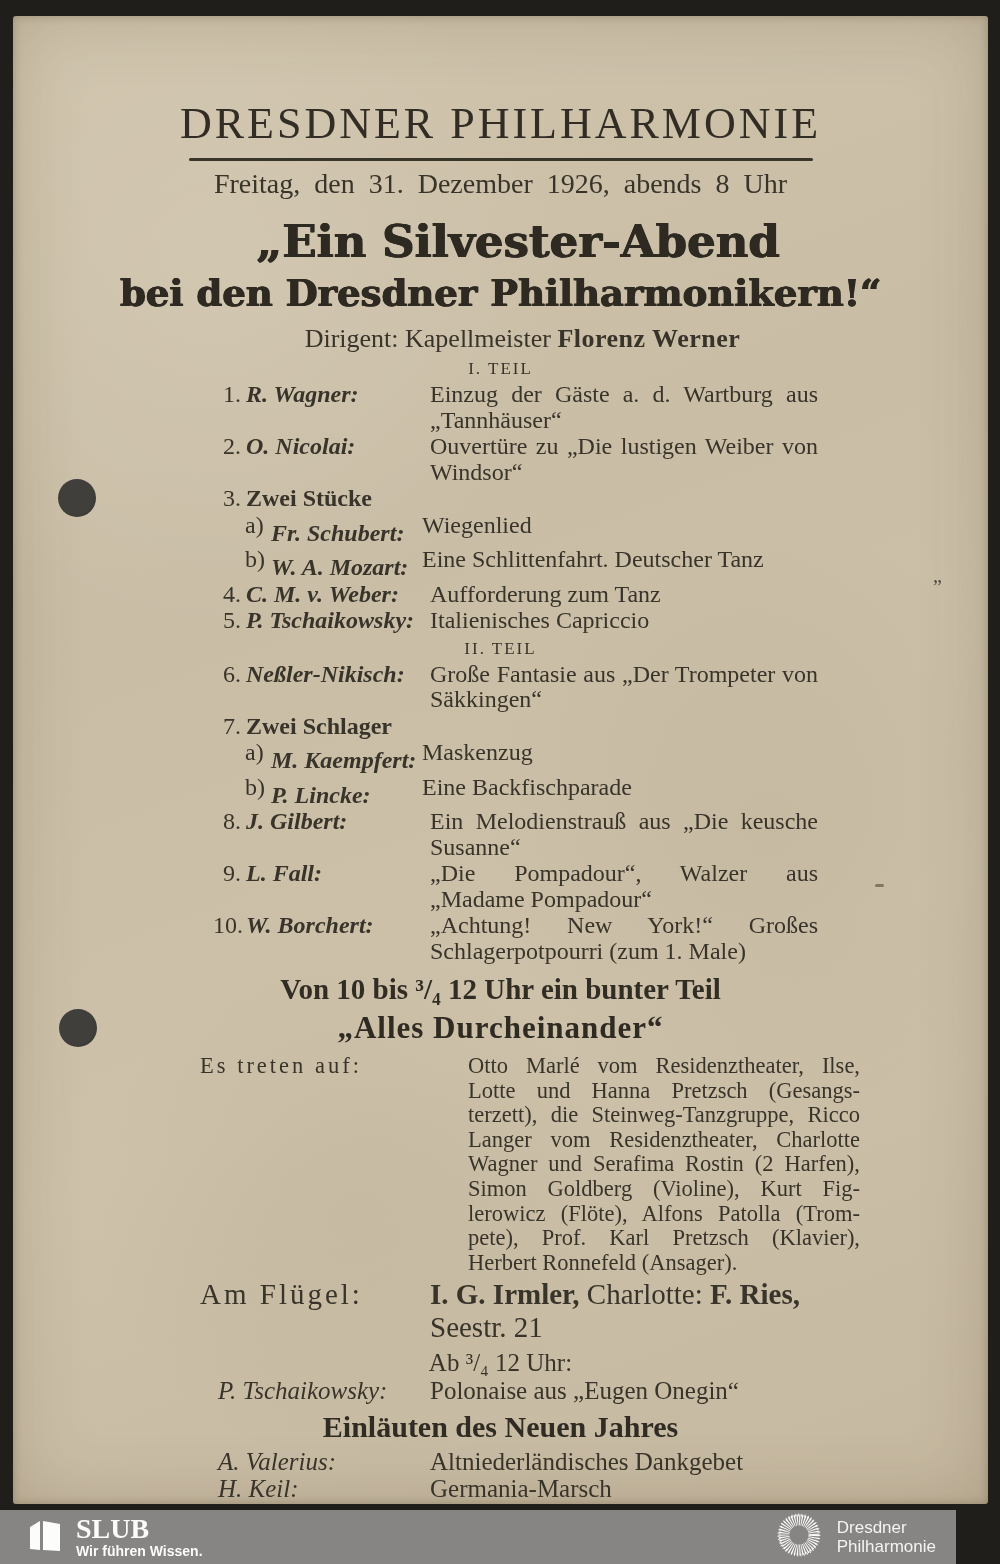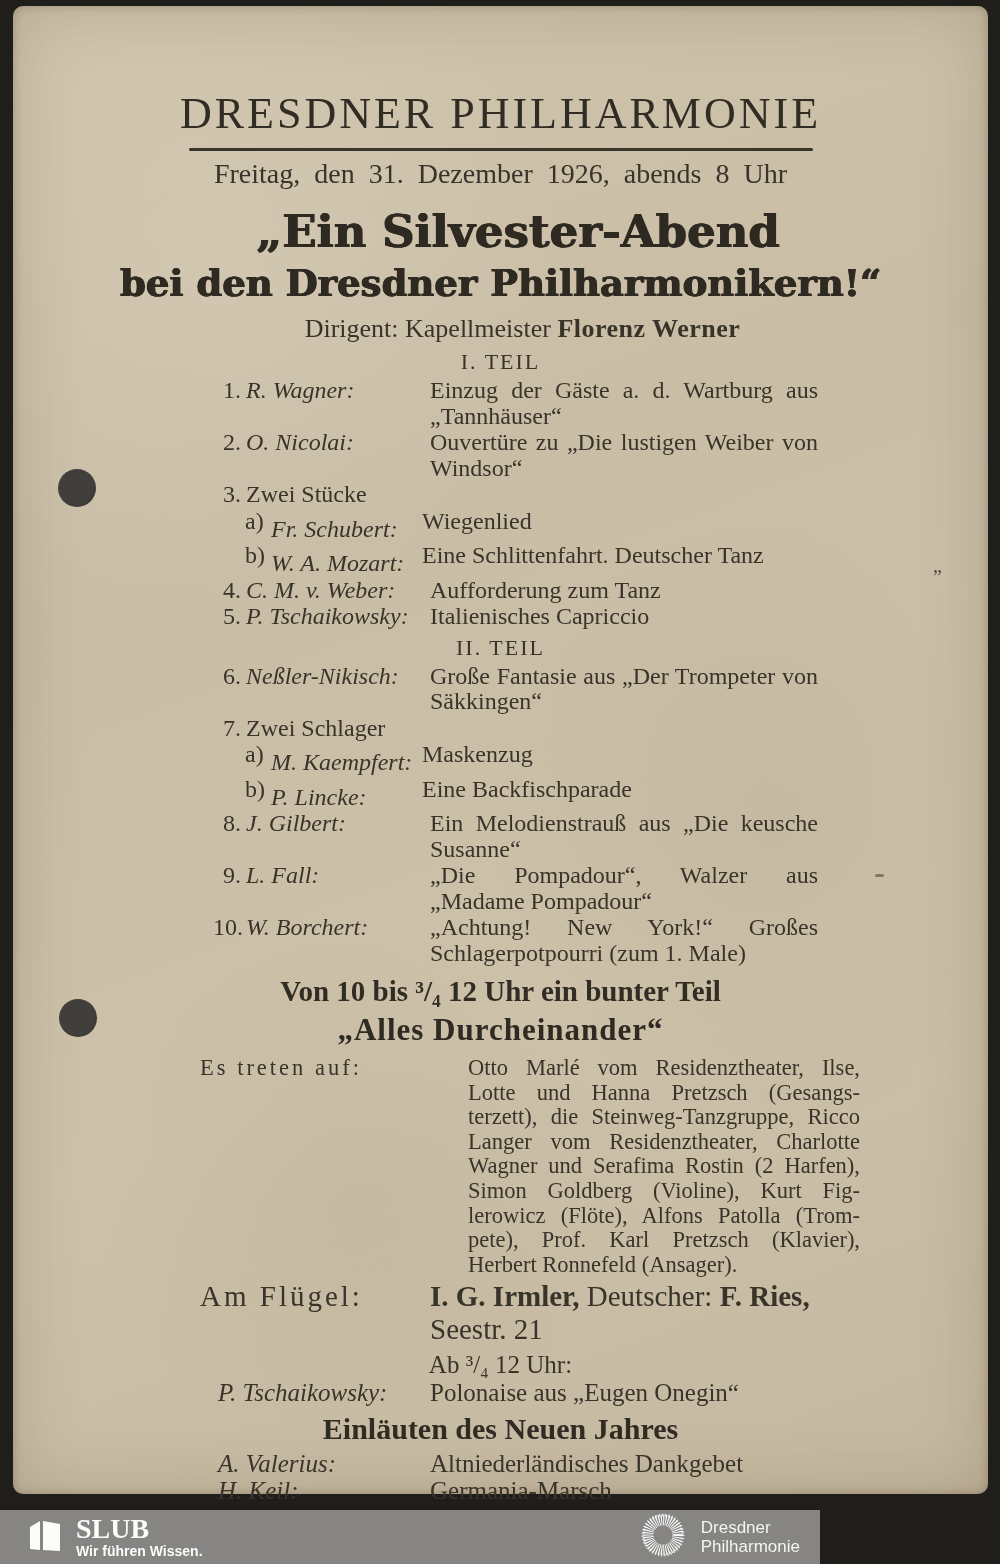--- a/index.html
+++ b/index.html
@@ -5,28 +5,28 @@
   html,body{margin:0;padding:0;}
   body{
     width:1000px;height:1564px;
     background:#201e1b;
     position:relative;
     overflow:hidden;
     font-family:"Liberation Serif","DejaVu Serif",serif;
   }
   
   .paper{
-    position:absolute;left:13px;top:6px;width:975px;height:1488px;
+    position:absolute;left:13px;top:16px;width:975px;height:1488px;
     background:
       radial-gradient(ellipse 60% 40% at 22% 18%, rgba(255,250,235,.10), transparent 60%),
       radial-gradient(ellipse 50% 35% at 78% 55%, rgba(120,95,55,.07), transparent 60%),
       radial-gradient(ellipse 45% 30% at 35% 80%, rgba(110,90,55,.06), transparent 60%),
       linear-gradient(160deg,#d0c4ad 0%,#c9bda6 35%,#cdc1aa 65%,#c5b8a0 100%);
     box-shadow:inset 0 0 70px rgba(82,62,32,.20), inset 0 0 8px rgba(60,45,25,.28);
-    border-radius:10px;
+    border-radius:3px;
     color:#39342a;
   }
   .content{padding-top:82px;}
   .masthead{
     text-align:center;font-size:44px;letter-spacing:3px;
     color:#322d24;font-weight:normal;
   }
   .rule{width:624px;height:3px;margin:9px auto 0;background:#3a352b;border-radius:2px;}
   .prog-type{
     text-align:center;font-size:44px;font-weight:bold;font-style:italic;
@@ -35,26 +35,26 @@
   .date-line{text-align:center;font-size:28px;margin-top:7px;word-spacing:7px;color:#39342a;}
   .fatface{
     text-align:center;font-weight:bold;color:#2e2a22;
     font-family:"DejaVu Serif","Liberation Serif",serif;
     text-shadow:.8px 0 0 currentColor,-.4px 0 0 currentColor;
   }
   .title1{font-size:45px;margin-top:15px;letter-spacing:0;padding-left:35px;}
   .title2{font-size:37px;margin-top:3px;}
   .dirigent{text-align:center;font-size:26px;margin-top:9px;margin-left:44px;}
   .dirigent b{letter-spacing:.5px;}
-  .teil{text-align:center;font-size:22px;letter-spacing:2px;margin:5px 0 3px;}
+  .teil{text-align:center;font-size:17px;letter-spacing:2px;margin:5px 0 3px;}
   
   .plist{font-size:24px;line-height:25.5px;}
   .prow{display:flex;margin-left:200px;margin-bottom:1px;}
   .prow .pnum{width:28px;text-align:right;flex:none;}
-  .prow .pcomp{width:184px;margin-left:5px;flex:none;font-style:italic;}
+  .prow .pcomp{width:184px;margin-left:5px;flex:none;font-style:italic;font-weight:bold;}
   .prow .pcomp.roman{font-style:normal;}
   .prow .ppiece{width:388px;flex:none;text-align:justify;}
   .prow.sub{margin-left:232px;}
   .prow.sub .pnum{width:26px;text-align:left;}
   .prow.sub .pcomp{width:151px;margin-left:0;margin-top:8px;}
   
   .bunter1{text-align:center;font-size:29px;font-weight:bold;margin-top:9px;color:#322d24;}
   .bunter2{text-align:center;font-size:31px;font-weight:bold;margin-top:4px;letter-spacing:1px;color:#2f2a22;}
   .castblock{display:flex;margin-left:187px;margin-top:8px;font-size:22.5px;line-height:24.6px;gap:38px;}
   .castlabel{width:230px;flex:none;letter-spacing:3px;}
@@ -71,21 +71,21 @@
   .einlaeuten{text-align:center;font-size:30px;font-weight:bold;margin:6px 0 4px;color:#302b23;}
   
   .hole{position:absolute;width:38px;height:38px;border-radius:50%;
     background:radial-gradient(circle at 45% 45%, #403f3b 60%, #35342f 85%, rgba(53,52,47,.25));}
   .hole1{left:45px;top:463px;}
   .hole2{left:46px;top:993px;}
   .speck1{position:absolute;left:920px;top:548px;font-size:20px;color:rgba(56,50,40,.85);}
   .speck2{position:absolute;left:862px;top:868px;width:9px;height:3px;background:rgba(56,50,40,.5);border-radius:2px;}
   
   .footer-bar{
-    position:absolute;left:0;bottom:0;width:820px;height:54px;
+    position:absolute;left:0;bottom:0;width:956px;height:54px;
     background:#868583;display:flex;align-items:center;justify-content:space-between;
     padding:0 14px 0 28px;box-sizing:border-box;
     font-family:"Liberation Sans","DejaVu Sans",sans-serif;
     gap:28px;
   }
   .slub{display:flex;align-items:flex-start;cursor:pointer;}
   .slub svg{margin-top:3px;}
   .slub-text{margin-left:14px;color:#fcfcfb;}
   .slub-name{font-family:"Liberation Serif","DejaVu Serif",serif;font-weight:bold;font-size:28px;line-height:26px;display:block;}
   .slub-tag{font-size:14px;font-weight:bold;line-height:16px;display:block;margin-top:1px;}
@@ -190,21 +190,21 @@
           <div class="cast-line j">Langer vom Residenztheater, Charlotte</div>
           <div class="cast-line j">Wagner und Serafima Rostin (2 Harfen),</div>
           <div class="cast-line j">Simon Goldberg (Violine), Kurt Fig-</div>
           <div class="cast-line j">lerowicz (Flöte), Alfons Patolla (Trom-</div>
           <div class="cast-line j">pete), Prof. Karl Pretzsch (Klavier),</div>
           <div class="cast-line">Herbert Ronnefeld (Ansager).</div>
         </div>
     </div>
     <div class="amrow">
       <div class="amlabel">Am Flügel:</div>
-      <div class="amval" id="am-parts"><b>I. G. Irmler,</b><span> Deutscher: </span><b>F. Ries,</b><span> Seestr. 21</span></div>
+      <div class="amval" id="am-parts"><b>I. G. Irmler,</b><span> Charlotte: </span><b>F. Ries,</b><span> Seestr. 21</span></div>
     </div>
     <div class="abline">Ab ³/₄ 12 Uhr:</div>
     <div class="frow">
       <span class="fcomp">P. Tschaikowsky:</span>
       <span class="fpiece">Polonaise aus „Eugen Onegin“</span>
     </div>
     <div class="einlaeuten">Einläuten des Neuen Jahres</div>
     <div id="finale-rows">
         <div class="frow">
           <span class="fcomp">A. Valerius:</span>

